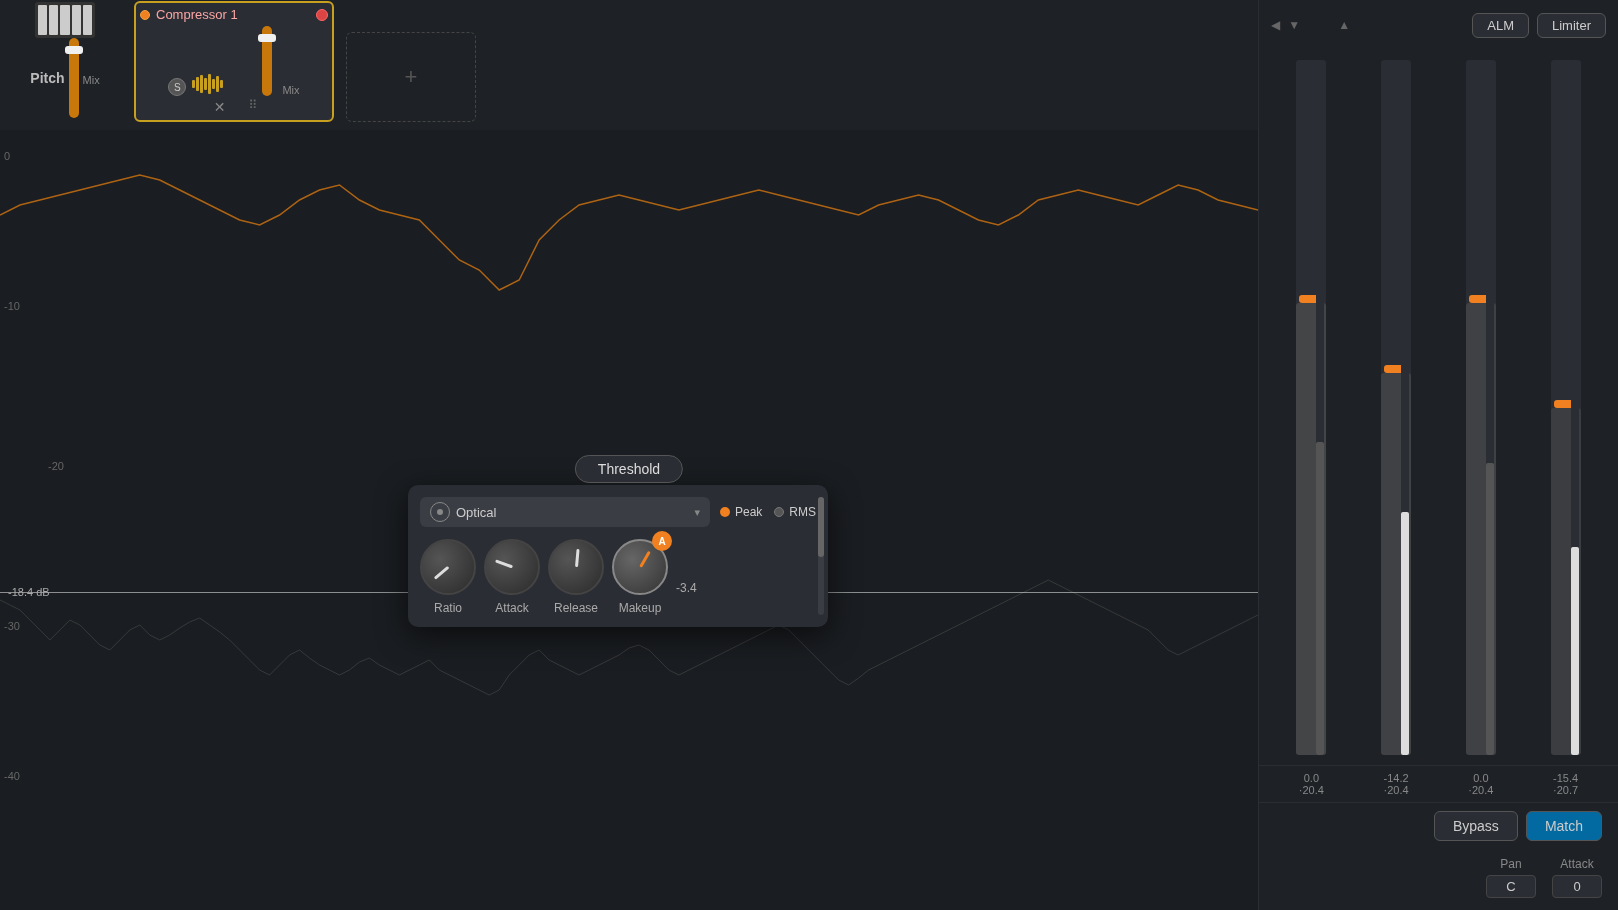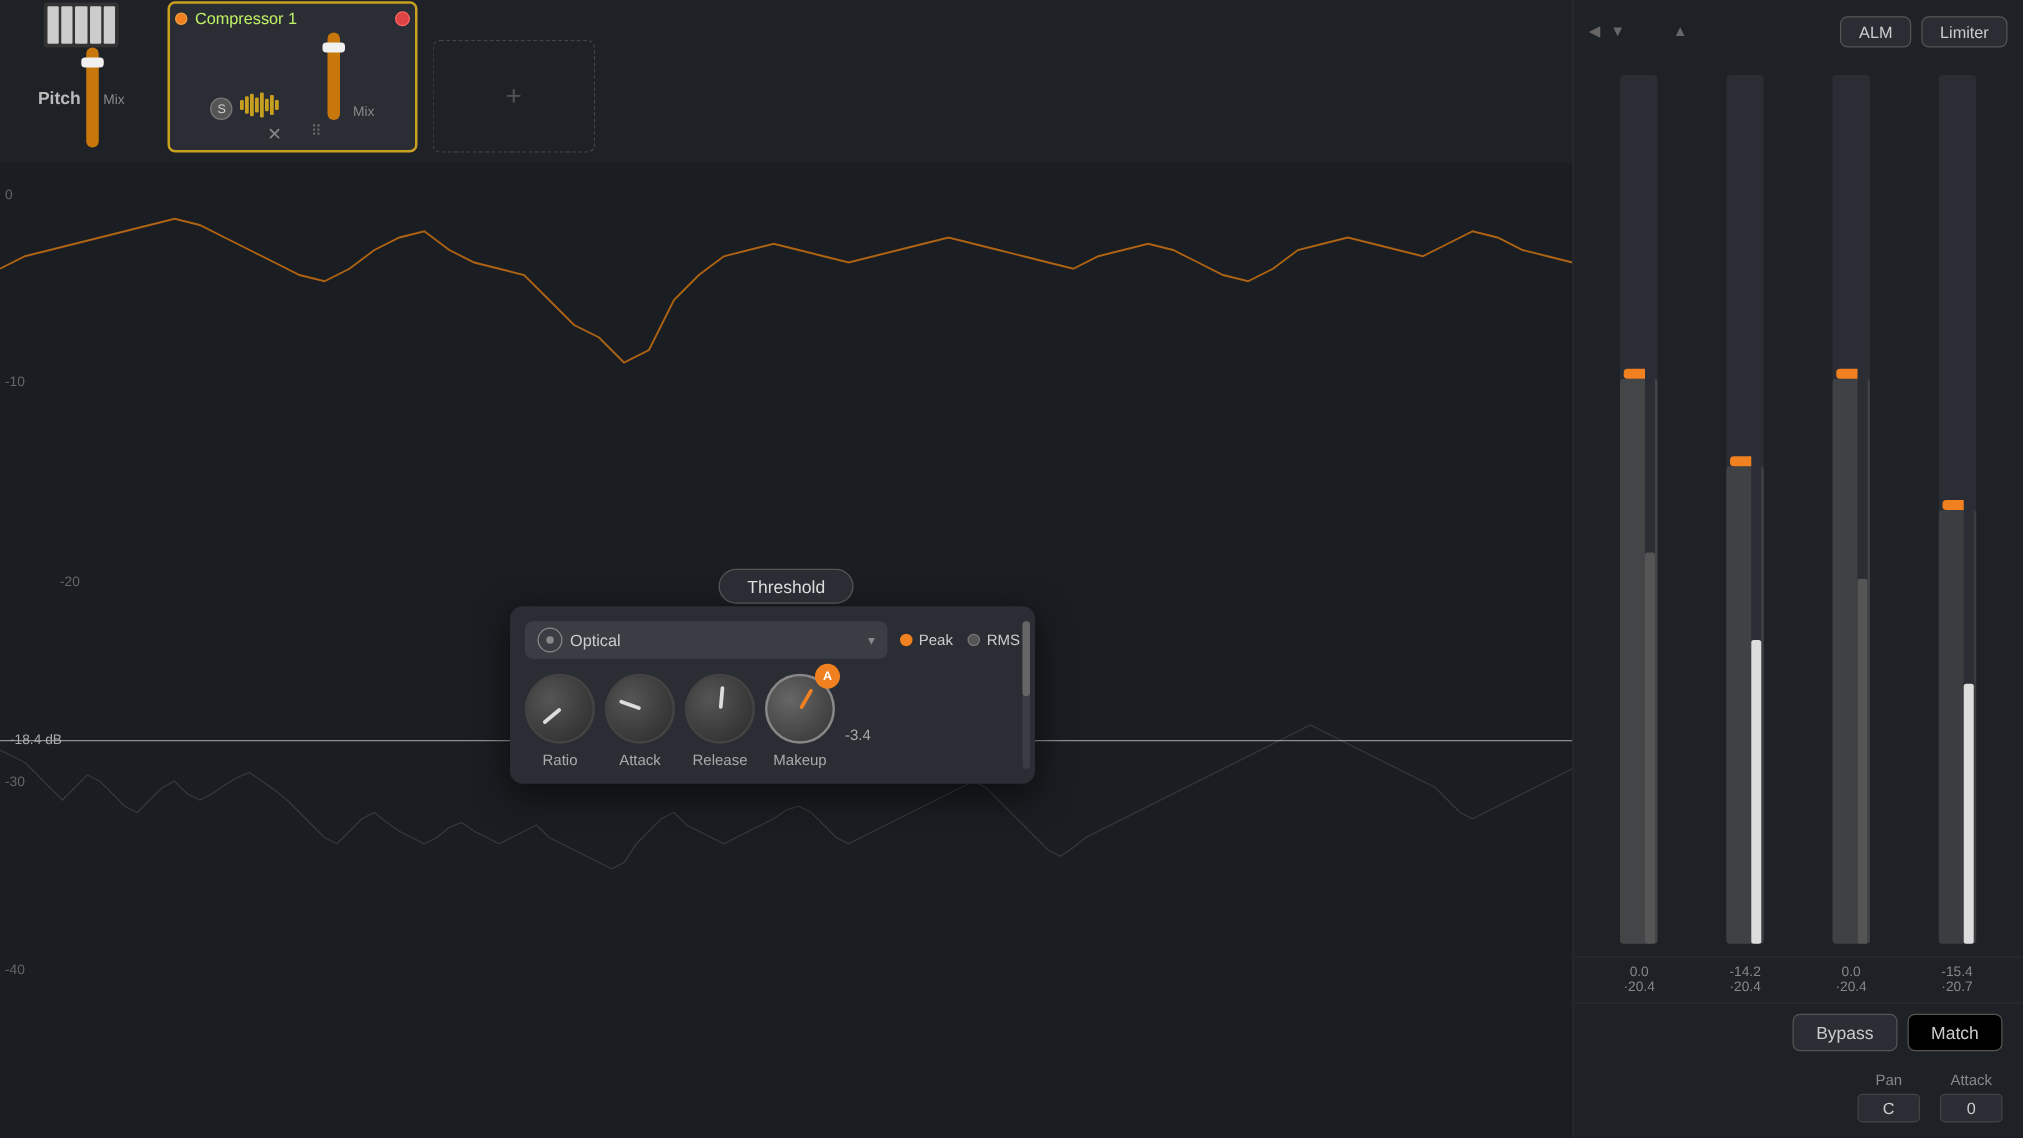--- a/index.html
+++ b/index.html
@@ -48,21 +48,21 @@
 
     .plugin-header {
       display: flex;
       align-items: center;
       width: 100%;
       gap: 6px;
       margin-bottom: 4px;
     }
 
     .plugin-title {
-      color: #bef264;
+      color: #fca5a5;
       font-size: 13px;
       font-weight: 500;
     }
 
     .pitch-label {
       color: #bbb;
       font-size: 14px;
       font-weight: 600;
       text-align: center;
     }
@@ -529,21 +529,21 @@
       background: #2a2d33;
       border: 1.5px solid #555;
       border-radius: 6px;
       padding: 6px 18px;
       color: #ccc;
       font-size: 14px;
       cursor: pointer;
     }
 
     .match-btn {
-      background: #000000;
+      background: #0369a1;
       border: 1.5px solid #555;
       border-radius: 6px;
       padding: 6px 18px;
       color: #ccc;
       font-size: 14px;
       cursor: pointer;
     }
 
     
     .pan-width-row {

